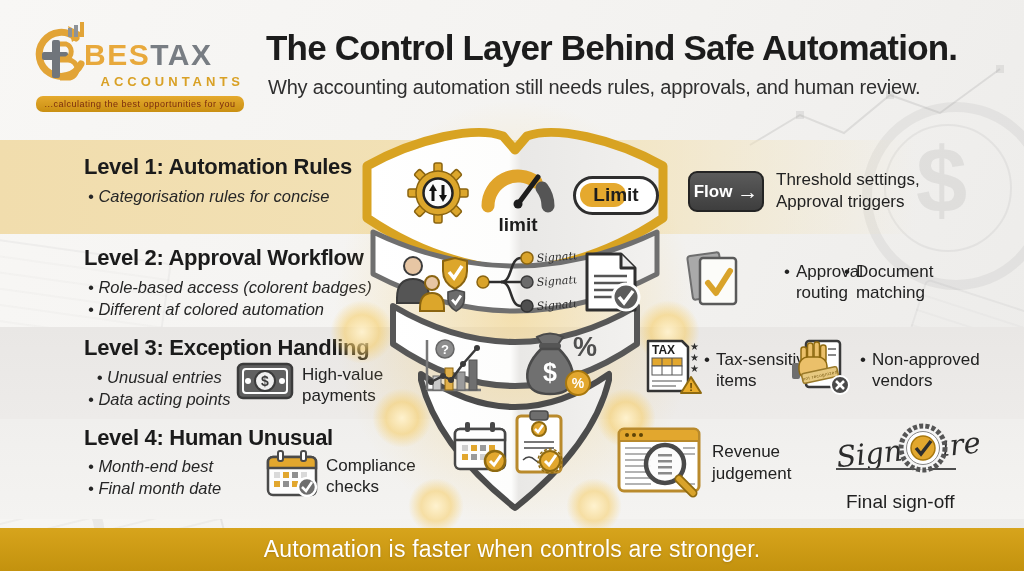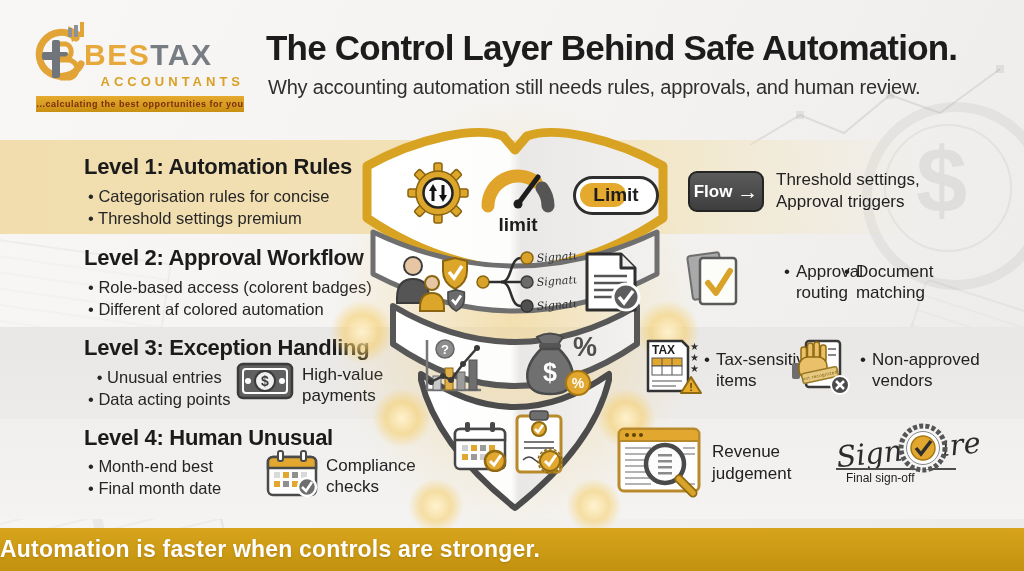--- a/index.html
+++ b/index.html
@@ -13,55 +13,55 @@
   .wm-coin{border-radius:50%;border:10px solid rgba(130,130,130,.10);}
   .wm-coin-inner{border-radius:50%;border:2px solid rgba(130,130,130,.10);}
   .wm-dollar{color:rgba(130,130,130,.14);font-weight:bold;}
   .wm-sketch{border:2px solid rgba(140,140,140,.14);border-radius:6px;
     background:repeating-linear-gradient(180deg,transparent 0 14px,rgba(140,140,140,.07) 14px 16px);}
 
   
   .brand{font-weight:bold;font-size:30px;letter-spacing:1.5px;}
   .brand .gold{color:#E8A93C;} .brand .gray{color:#787d83;}
   .accountants{color:#D9A126;font-weight:bold;font-size:13px;letter-spacing:4px;text-align:right;}
-  .ribbon{background:linear-gradient(180deg,#E5AA2E,#C98F12);color:#7b2d0e;font-weight:bold;
-    font-size:9px;text-align:center;line-height:16px;letter-spacing:.5px;border-radius:0;}
+  .ribbon{background:linear-gradient(180deg,#E5AA2E,#C98F12);color:#7b2d0e;font-weight:normal;
+    font-size:9px;text-align:center;line-height:16px;letter-spacing:.5px;border-radius:7px;}
   .title{font-size:35px;font-weight:bold;color:#1c1c1c;letter-spacing:-.8px;}
   .subtitle{font-size:20px;color:#2f2f2f;letter-spacing:-.2px;}
 
   
   .row1band{background:linear-gradient(90deg,#f1ddad 0%,#f2e2b8 55%,rgba(242,226,184,0) 93%);}
   .row3band{background:linear-gradient(180deg,#e9e7e5,#edebe9);}
   .row4band{background:linear-gradient(180deg,#f0efed,#f4f3f1);}
   .lvl-title{font-size:22px;font-weight:bold;color:#1b1b1b;letter-spacing:-.3px;}
-  .bullets{font-size:16.5px;color:#262626;line-height:22px;}
+  .bullets{font-size:16.5px;color:#262626;line-height:22px;font-style:italic;}
   .bullet::before{content:"•  ";color:#262626;}
   .side-label{font-size:17px;color:#222;line-height:21px;}
 
   
   .glow{background:radial-gradient(ellipse at center,rgba(244,205,110,.5),rgba(244,205,110,0) 70%);}
   .glint{background:radial-gradient(circle,rgba(255,242,205,.95) 0%,rgba(247,205,100,.55) 38%,transparent 70%);}
   .pill{border:3px solid #2e2e2e;border-radius:20px;background:#fff;}
   .pill .blob{position:absolute;left:4px;top:4px;width:46px;height:24px;background:#E5A92E;border-radius:13px;}
   .pill .txt{position:relative;display:block;text-align:center;font-weight:bold;font-size:19px;color:#1e1e1e;line-height:31px;}
   .gauge-label{font-weight:bold;font-size:19px;color:#1d1d1d;text-align:center;}
 
   
   .flow-btn{background:linear-gradient(180deg,#5b5b5b,#3e3e3e);border:2px solid #242424;border-radius:9px;
     color:#fff;font-weight:bold;font-size:17px;display:flex;align-items:center;justify-content:center;gap:5px;}
   .r-text{font-size:17px;color:#222;line-height:22px;}
   .r-bullet{display:flex;gap:6px;font-size:17px;color:#222;line-height:21px;}
   .r-bullet::before{content:"•";color:#222;}
   .script{font-family:"DejaVu Serif","Liberation Serif",serif;font-style:italic;color:#2b2b2b;}
   .sig-underline{background:#4c4c4c;height:2px;}
-  .signoff{font-size:12px;color:#1f1f1f;}
-
-  
-  .footer{background:linear-gradient(180deg,#d7a41c,#c3920e);color:#fff;font-weight:bold;font-size:23px;
-    line-height:43px;letter-spacing:.2px;text-shadow:0 1px 2px rgba(120,80,0,.35);}
+  .signoff{font-size:19px;color:#1f1f1f;margin-top:20px;}
+
+  
+  .footer{background:linear-gradient(180deg,#d7a41c,#c3920e);color:#fff;font-weight:normal;font-size:23px;
+    text-align:center;line-height:43px;letter-spacing:.2px;text-shadow:0 1px 2px rgba(120,80,0,.35);}
 </style>
 </head>
 <body>
 
 <div id="canvas">
 
   <div class="abs wm-coin" style="left:862px;top:102px;width:168px;height:168px;"></div>
   <div class="abs wm-coin-inner" style="left:884px;top:124px;width:124px;height:124px;"></div>
   <div class="abs wm-dollar" style="left:916px;top:128px;font-size:92px;">$</div>
   <svg class="abs" style="left:740px;top:55px;" width="284" height="120">
@@ -97,21 +97,20 @@
   <div class="abs title" style="left:266px;top:28px;width:750px;">The Control Layer Behind Safe Automation.</div>
   <div class="abs subtitle" style="left:268px;top:76px;width:740px;">Why accounting automation still needs rules, approvals, and human review.</div>
 
   <div class="abs row1band" style="left:0;top:140px;width:985px;height:94px;"></div>
   <div class="abs row3band" style="left:0;top:327px;width:1024px;height:92px;"></div>
   <div class="abs row4band" style="left:0;top:419px;width:1024px;height:100px;"></div>
 
   <div class="abs lvl-title" style="left:84px;top:154px;">Level 1: Automation Rules</div>
   <div class="abs bullets" style="left:88px;top:185px;">
     <div class="bullet">Categorisation rules for concise</div>
-    <div class="bullet">Threshold settings premium</div>
   </div>
 
   <div class="abs lvl-title" style="left:84px;top:245px;">Level 2: Approval Workflow</div>
   <div class="abs bullets" style="left:88px;top:276px;">
     <div class="bullet">Role-based access (colorent badges)</div>
     <div class="bullet">Different af colored automation</div>
   </div>
 
   <div class="abs lvl-title" style="left:84px;top:335px;">Level 3: Exception Handling</div>
   <div class="abs bullets" style="left:88px;top:366px;text-align:center;">

